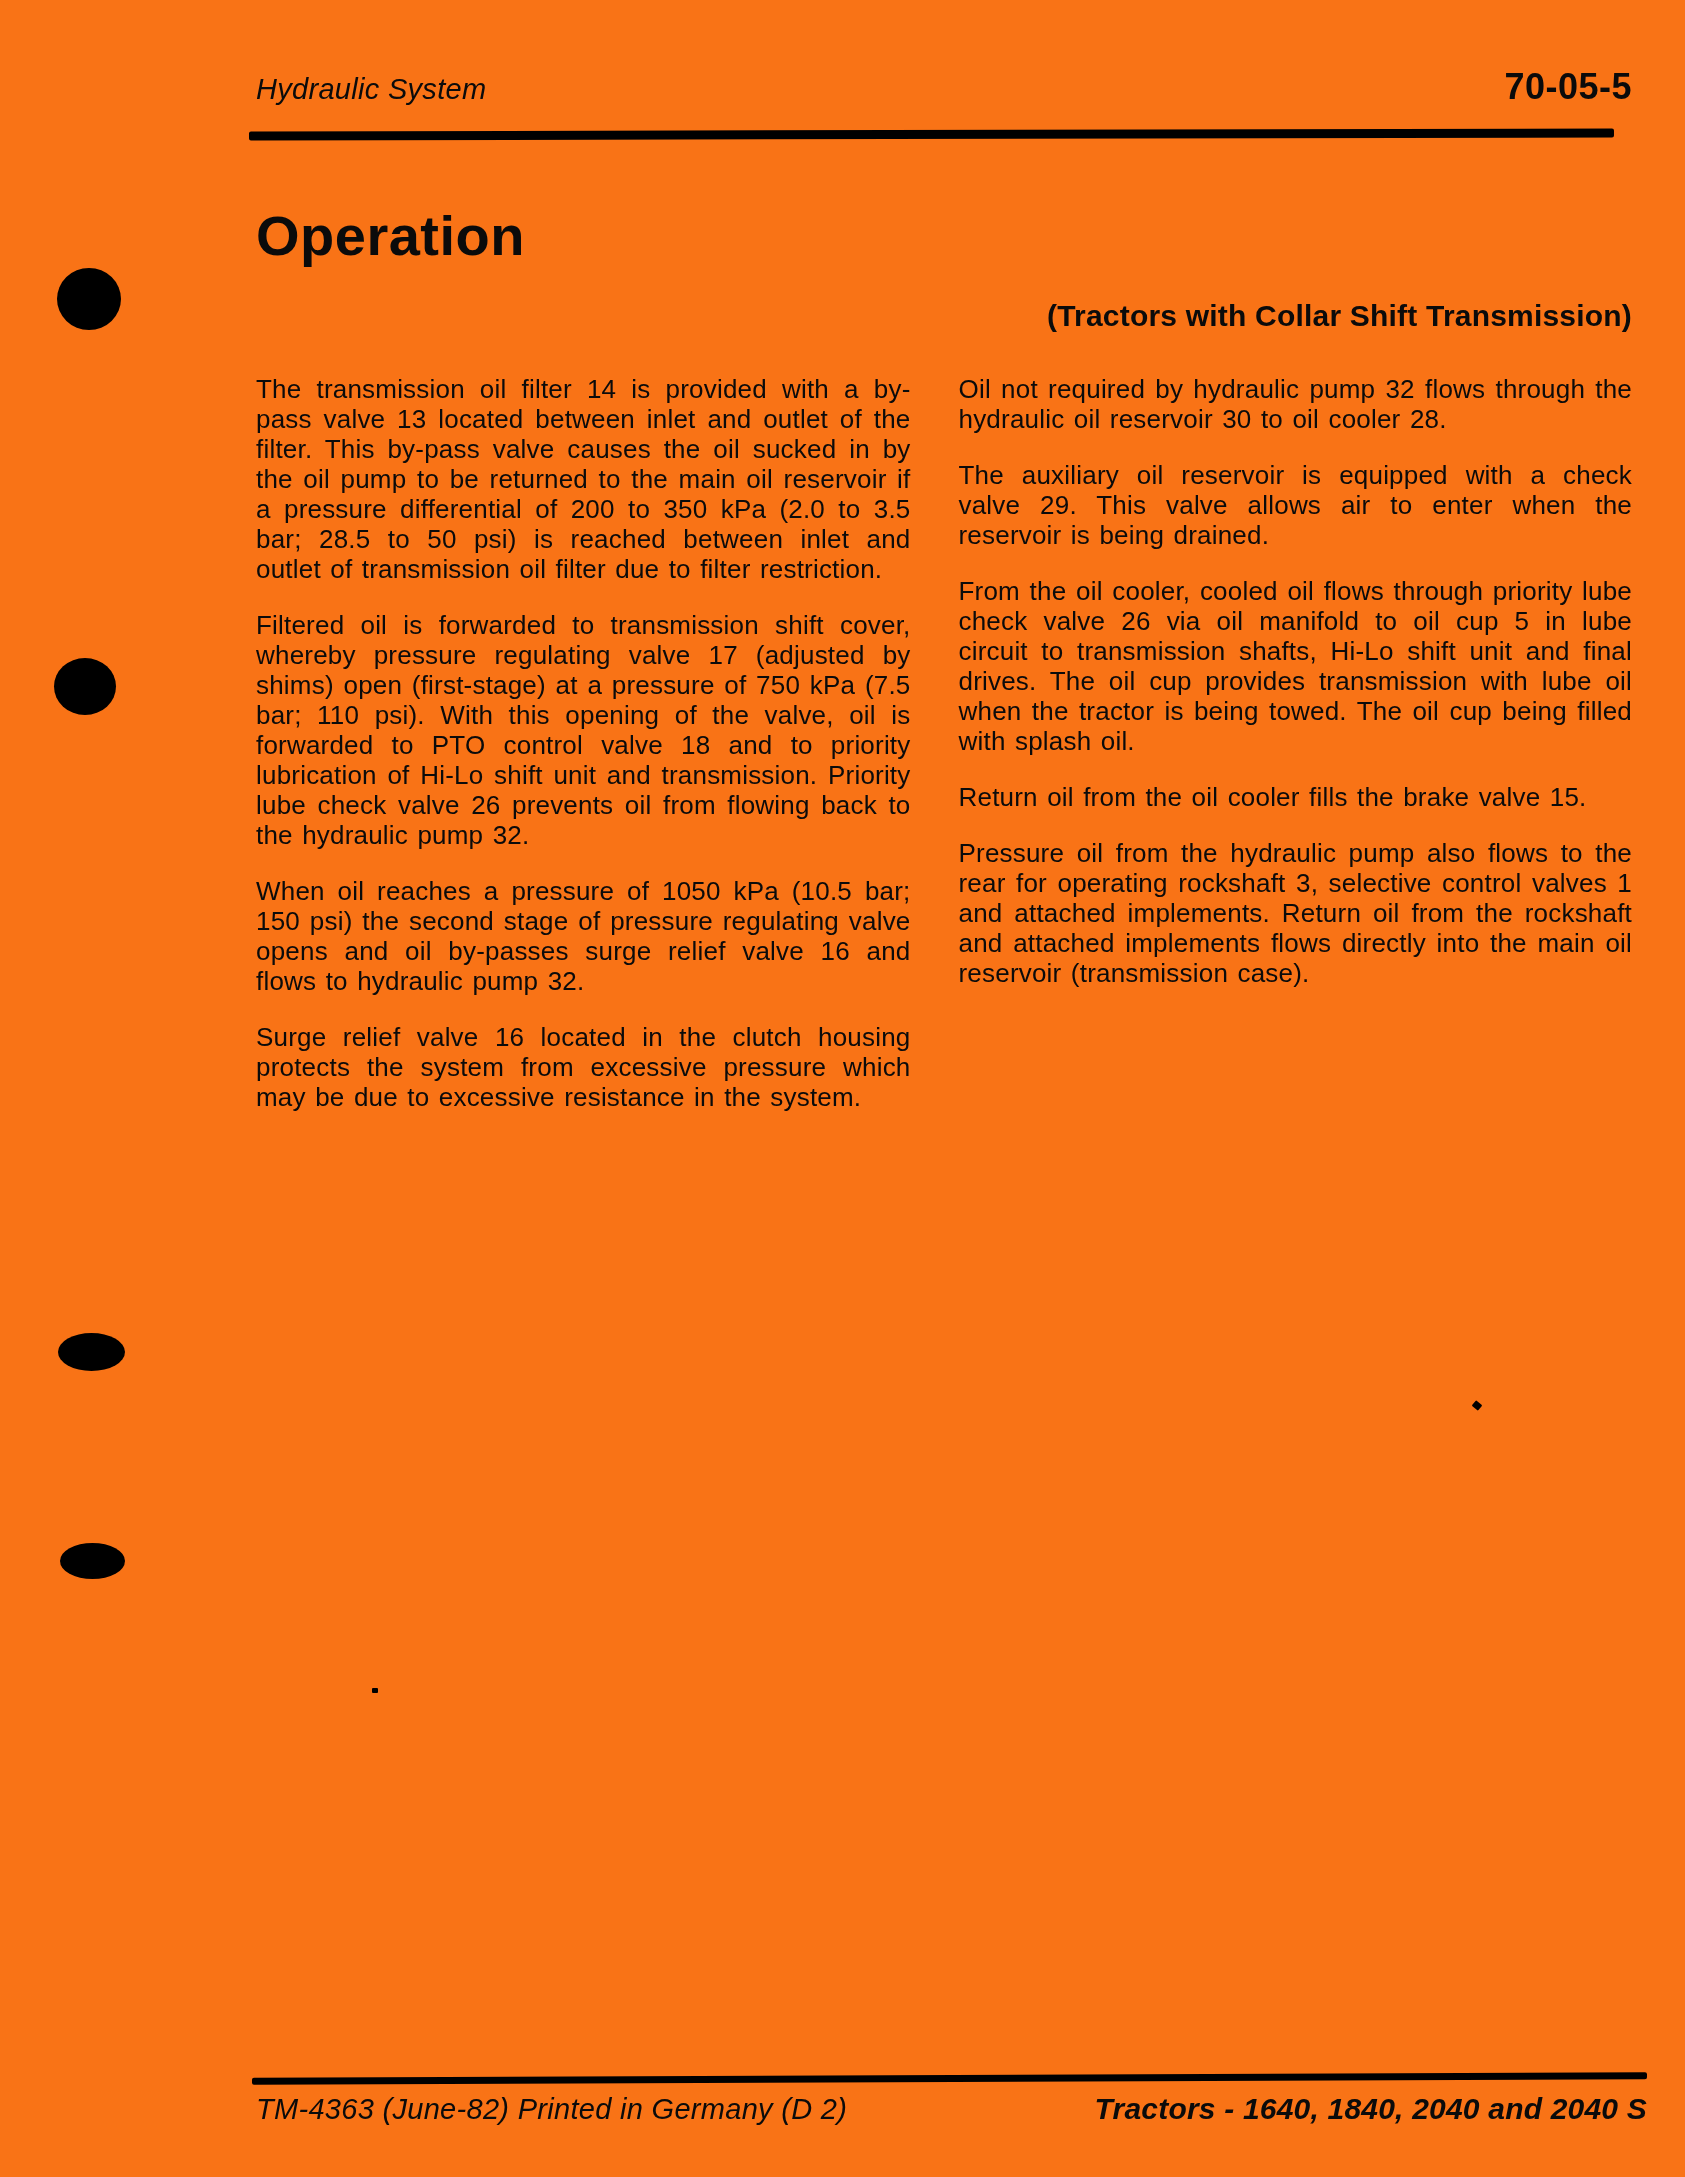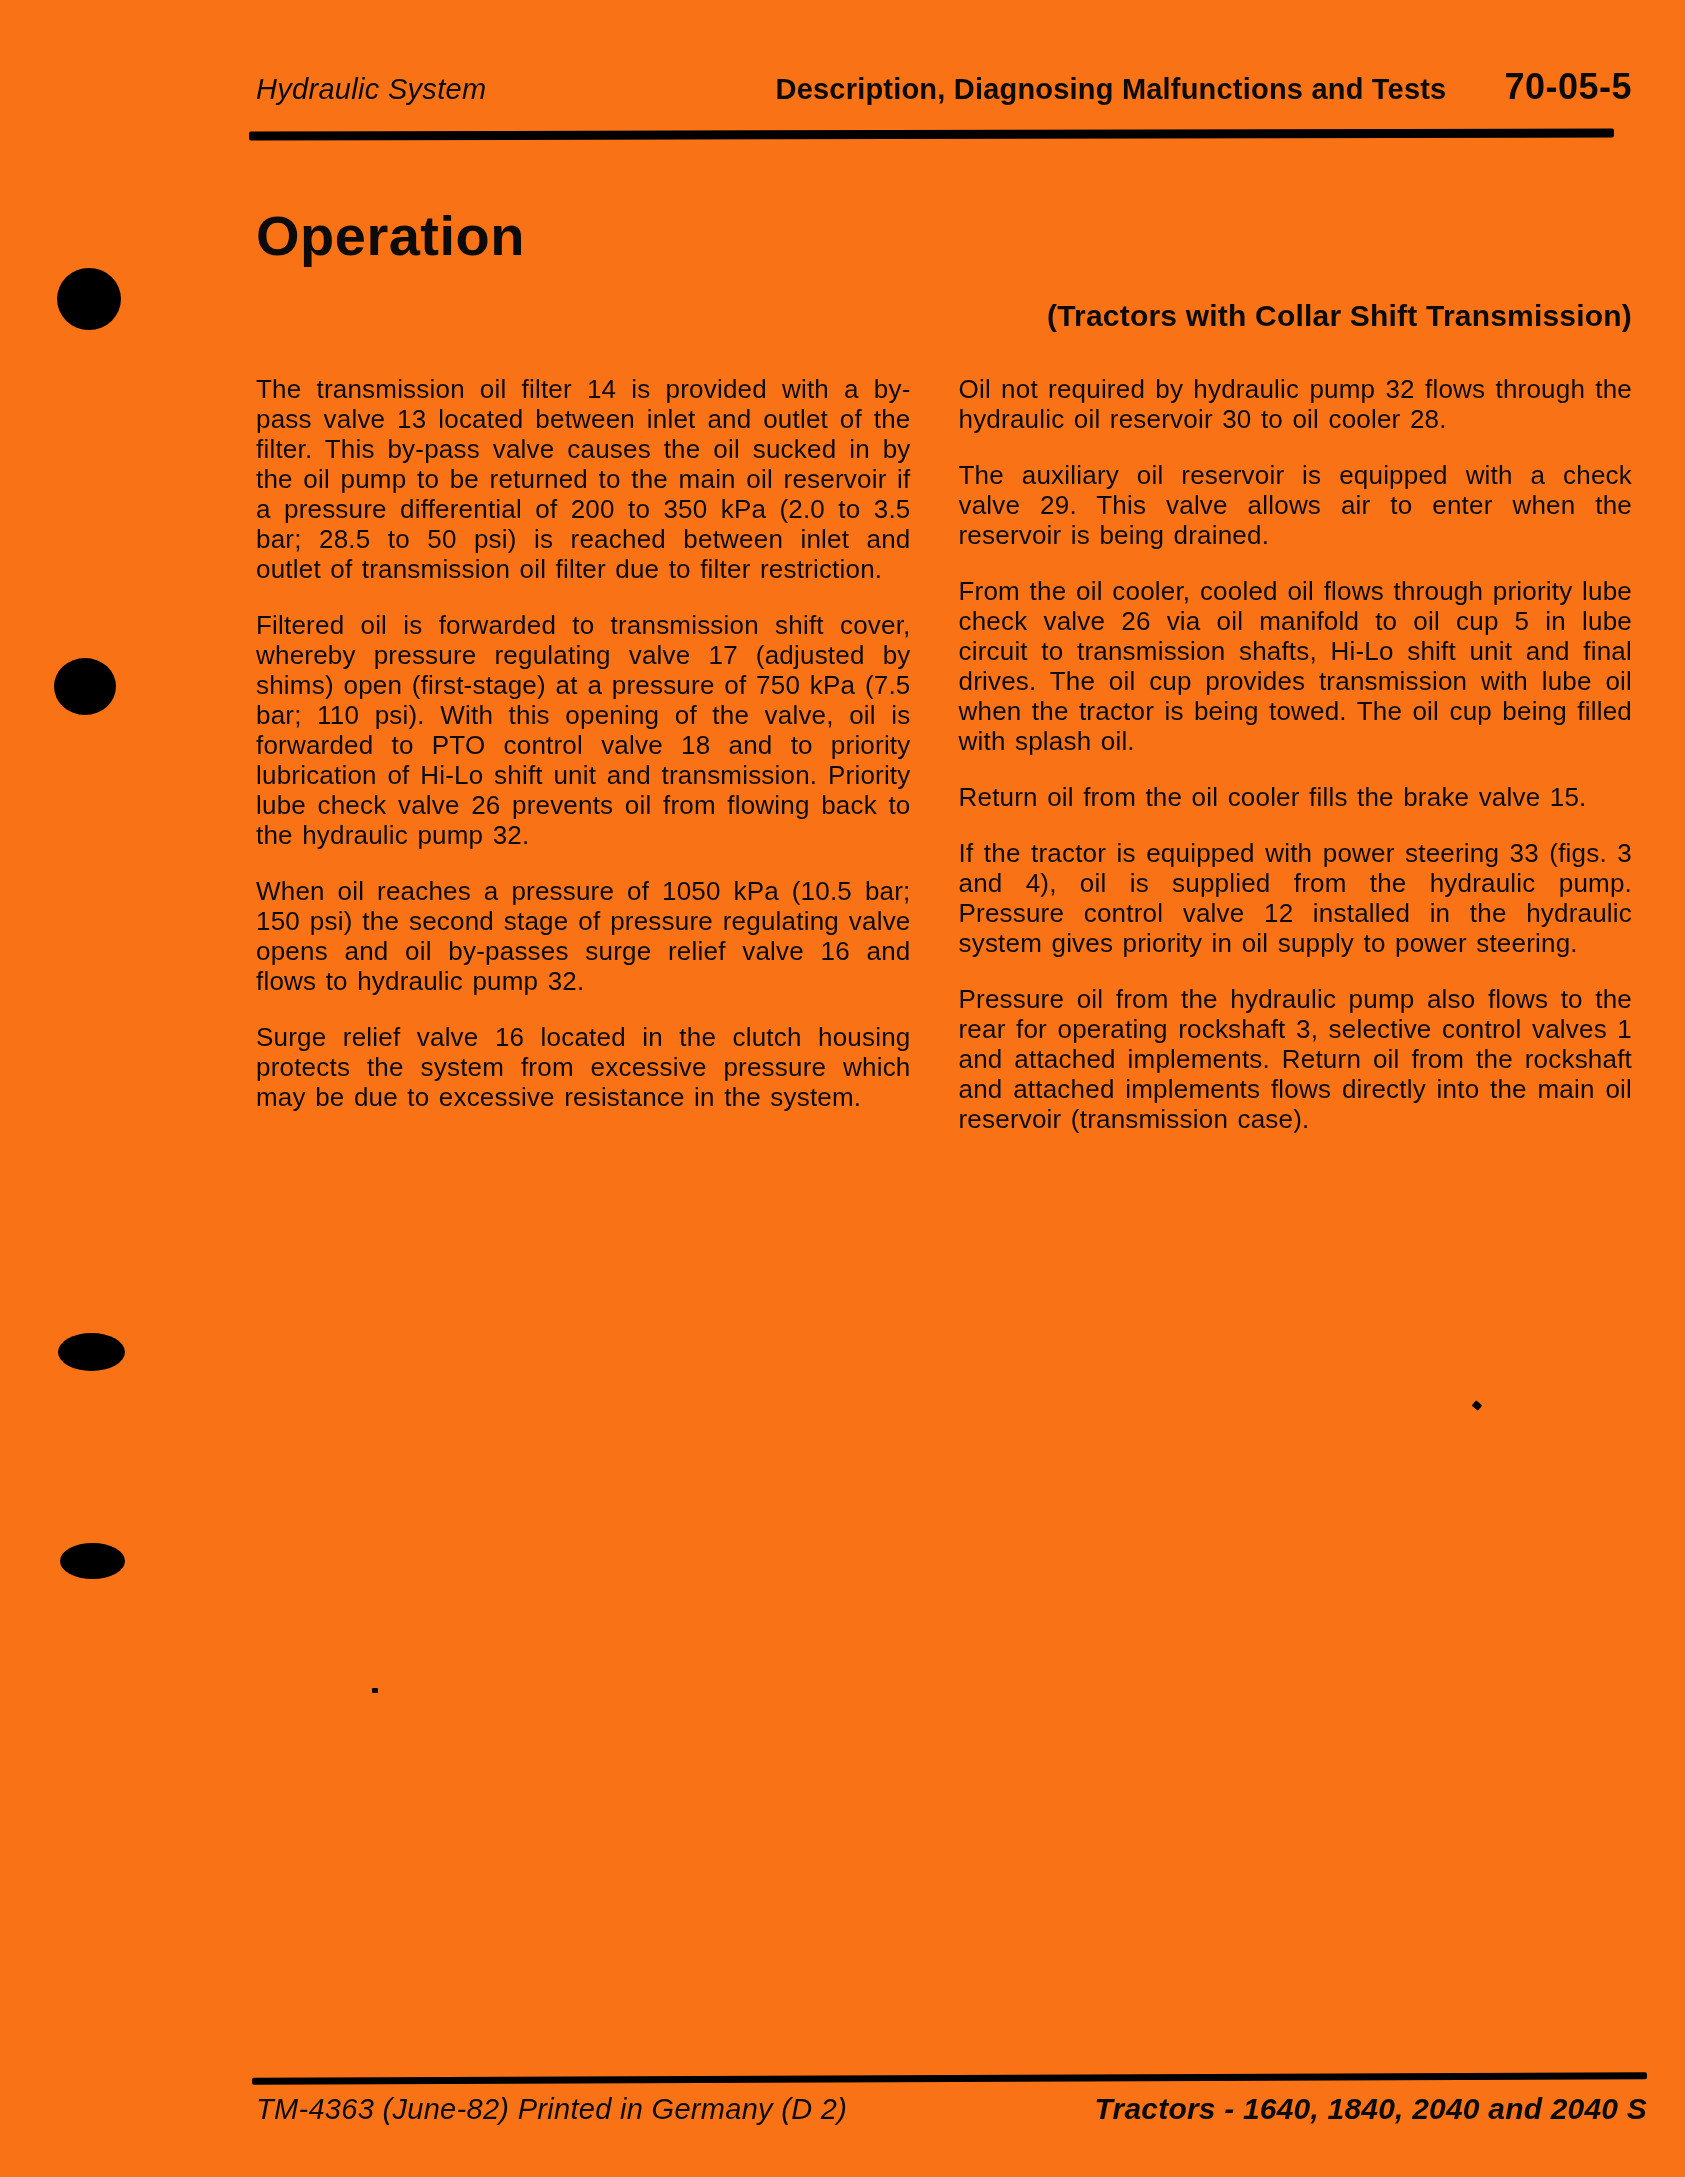--- a/index.html
+++ b/index.html
@@ -74,21 +74,20 @@
   <div class="hole h1"></div>
   <div class="hole h2"></div>
   <div class="hole h3"></div>
   <div class="hole h4"></div>
   <div class="speck s1"></div>
   <div class="speck s2"></div>
 
   <div class="header">
     <span class="section">Hydraulic System</span>
     <span class="right">
-      <span class="chapter">Description, Diagnosing Malfunctions and Tests</span>
       <span class="pageno">70-05-5</span>
     </span>
   </div>
 
   <div class="rule-top"></div>
 
   <div class="title">Operation</div>
   <div class="subtitle">(Tractors with Collar Shift Transmission)</div>
 
   <div class="columns">
@@ -106,21 +105,20 @@
     <div class="col right">
 
         <p>Oil not required by hydraulic pump 32 flows through the hydraulic oil reservoir 30 to oil cooler 28.</p>
 
         <p>The auxiliary oil reservoir is equipped with a check valve 29. This valve allows air to enter when the reservoir is being drained.</p>
 
         <p>From the oil cooler, cooled oil flows through priority lube check valve 26 via oil manifold to oil cup 5 in lube circuit to transmission shafts, Hi-Lo shift unit and final drives. The oil cup provides transmission with lube oil when the tractor is being towed. The oil cup being filled with splash oil.</p>
 
         <p>Return oil from the oil cooler fills the brake valve 15.</p>
 
-        <p>If the tractor is equipped with power steering 33 (figs. 3 and 4), oil is supplied from the hydraulic pump. Pressure control valve 12 installed in the hydraulic system gives priority in oil supply to power steering.</p>
 
         <p>Pressure oil from the hydraulic pump also flows to the rear for operating rockshaft 3, selective control valves 1 and attached implements. Return oil from the rockshaft and attached implements flows directly into the main oil reservoir (transmission case).</p>
       </div>
   </div>
 
   <div class="rule-bottom"></div>
 
   <div class="footer">
     <span class="left">TM-4363 (June-82) Printed in Germany (D 2)</span>
     <span class="right">Tractors - 1640, 1840, 2040 and 2040 S</span>

